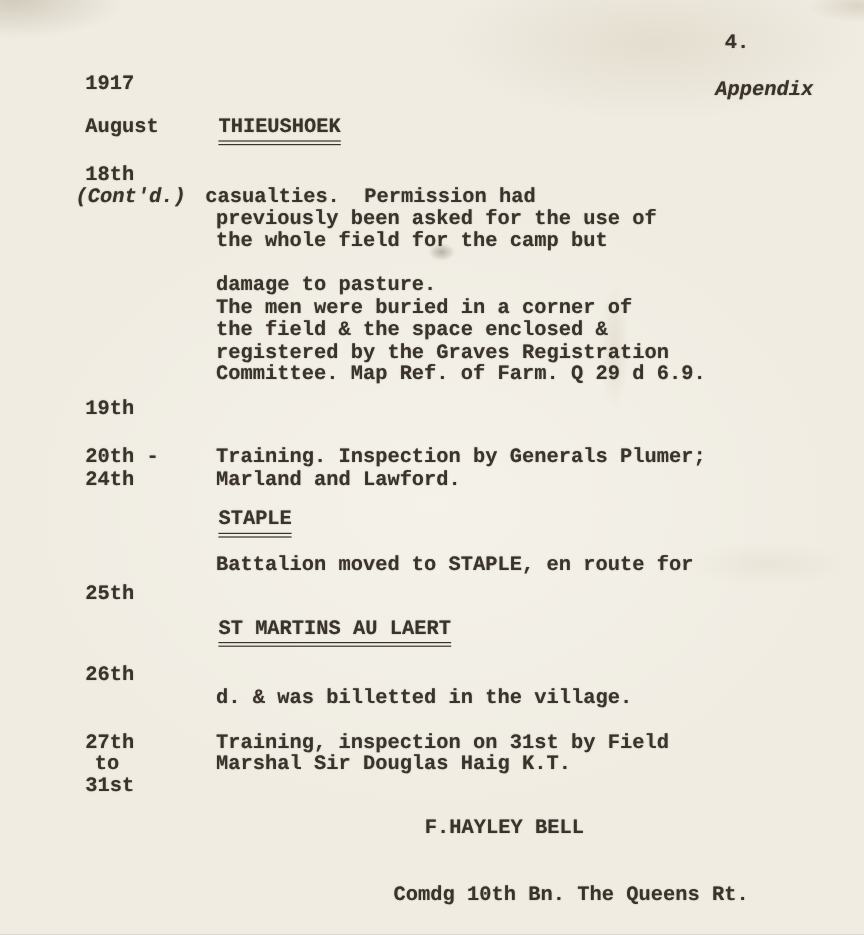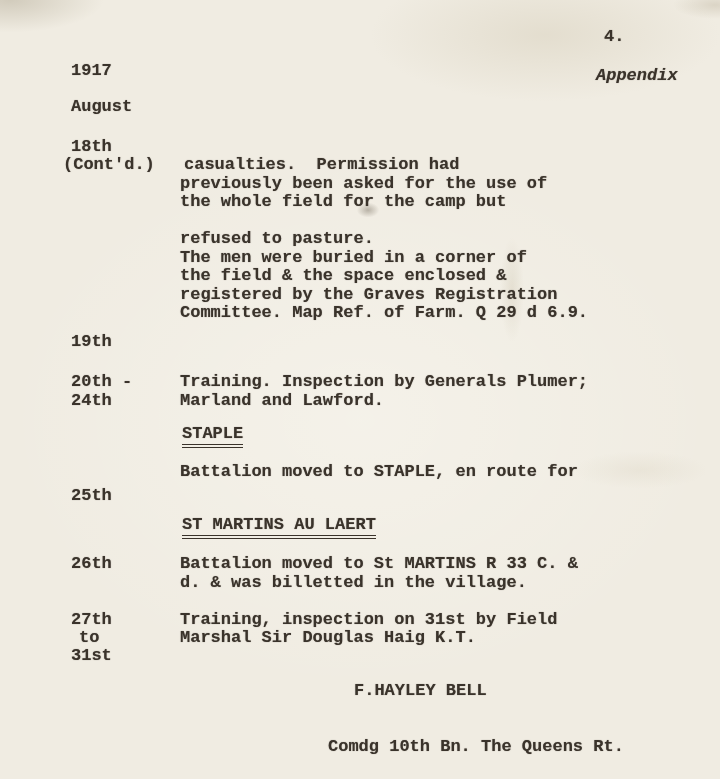--- a/index.html
+++ b/index.html
@@ -34,48 +34,48 @@
 </head>
 <body>
 
 <div class="paper">
 
   <div class="line" style="left:604px; top:27px;">4.</div>
   <div class="line" style="left:71px;  top:61px;">1917</div>
   <div class="line" style="left:596px; top:66px;font-style:italic;">Appendix</div>
   <div class="line" style="left:71px;  top:97px;">August</div>
 
+  <div class="line heading" style="left:182px; top:97px;">THIEUSHOEK</div>
 
   <div class="line" style="left:71px; top:137px;">18th</div>
-  <div class="line" style="left:63px; top:155px;">(Cont'd.)</div>
-  <div class="line" style="left:184px; top:155px;">casualties.  Permission had</div>
+  <div class="line" style="left:63px; top:155px;font-style:italic;">(Cont'd.)</div>
+  <div class="line" style="left:171px; top:155px;">casualties.  Permission had</div>
   <div class="line" style="left:180px; top:174px;">previously been asked for the use of</div>
   <div class="line" style="left:180px; top:192px;">the whole field for the camp but</div>
-  <div class="line" style="left:180px; top:229px;">refused to pasture.</div>
+  <div class="line" style="left:180px; top:229px;">damage to pasture.</div>
   <div class="line" style="left:180px; top:266px;">the field &amp; the space enclosed &amp;</div>
   <div class="line" style="left:180px; top:248px;">The men were buried in a corner of</div>
   <div class="line" style="left:180px; top:285px;">registered by the Graves Registration</div>
   <div class="line" style="left:180px; top:303px;">Committee. Map Ref. of Farm. Q 29 d 6.9.</div>
 
   <div class="line" style="left:71px;  top:332px;">19th</div>
 
   <div class="line" style="left:71px;  top:372px;">20th -</div>
   <div class="line" style="left:71px;  top:391px;">24th</div>
   <div class="line" style="left:180px; top:372px;">Training. Inspection by Generals Plumer;</div>
   <div class="line" style="left:180px; top:391px;">Marland and Lawford.</div>
 
   <div class="line heading" style="left:182px; top:424px;">STAPLE</div>
 
   <div class="line" style="left:71px;  top:486px;">25th</div>
   <div class="line" style="left:180px; top:462px;">Battalion moved to STAPLE, en route for</div>
 
   <div class="line heading" style="left:182px; top:515px;">ST MARTINS AU LAERT</div>
 
   <div class="line" style="left:71px;  top:554px;">26th</div>
-  <div class="line" style="left:180px; top:554px;">Battalion moved to St MARTINS R 33 C. &amp;</div>
   <div class="line" style="left:180px; top:573px;">d. &amp; was billetted in the village.</div>
 
   <div class="line" style="left:71px;  top:610px;">27th</div>
   <div class="line" style="left:79px;  top:628px;">to</div>
   <div class="line" style="left:71px;  top:646px;">31st</div>
   <div class="line" style="left:180px; top:610px;">Training, inspection on 31st by Field</div>
   <div class="line" style="left:180px; top:628px;">Marshal Sir Douglas Haig K.T.</div>
 
   <div class="line" style="left:354px; top:681px;">F.HAYLEY BELL</div>
   <div class="line" style="left:432px; top:761px;margin-top:19px;">Lt.Col.</div>

